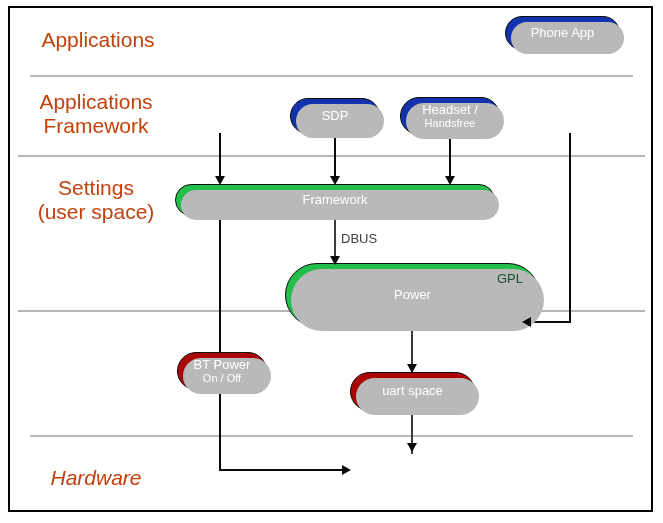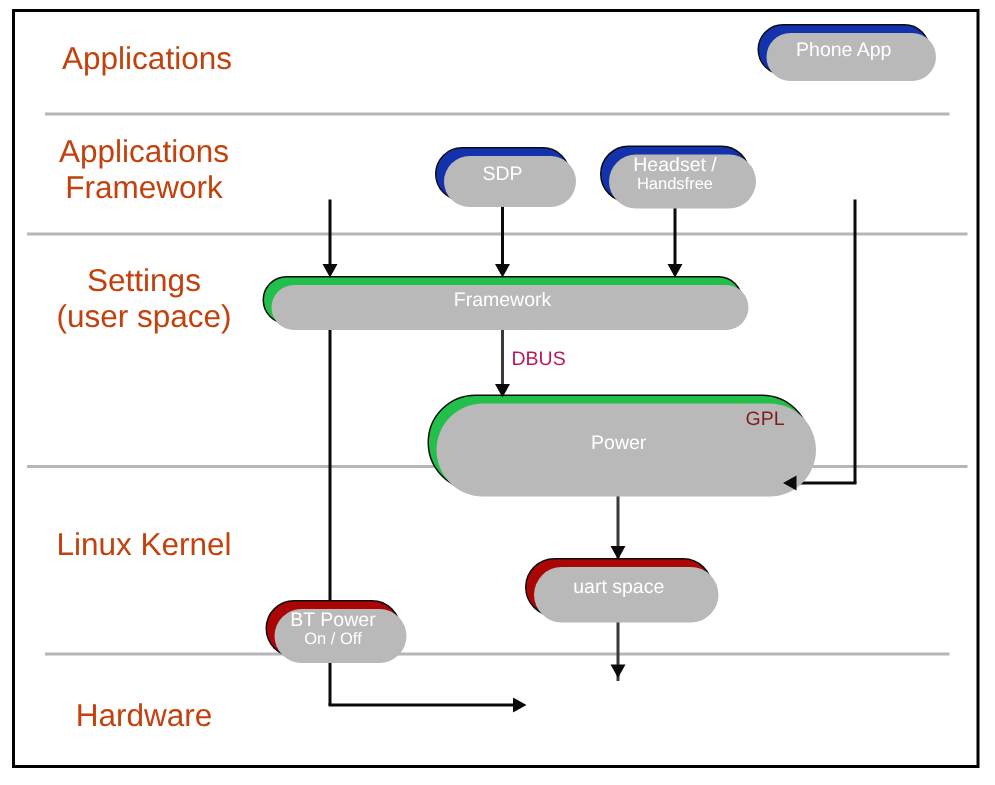--- a/index.html
+++ b/index.html
@@ -90,30 +90,30 @@
   .arrow.right{
     border-top:5px solid transparent;
     border-bottom:5px solid transparent;
     border-left:9px solid #0a0a0a;
   }
 
   
   .edge-label{
     position:absolute;
     font-size:13px;
-    color:#be185d;
+    color:#404040;
     white-space:nowrap;
     z-index:7;
     text-align:right;
   }
   
   .license-tag{
     position:absolute;
     font-size:13px;
-    color:#7f1d1d;
+    color:#14532d;
     z-index:8;
     white-space:nowrap;
     text-align:right;
   }
 </style>
 </head>
 <body>
 
 <div id="stage">
 
@@ -125,23 +125,22 @@
   <div class="divider" style="left:30px;top:435px;width:603px;"></div>
 
   <div class="layer-label" style="left:18px;top:28px;width:160px;">Applications</div>
 
   <div class="layer-label" style="left:14px;top:90px;width:164px;">Applications
 Framework</div>
 
   <div class="layer-label" style="left:14px;top:176px;width:164px;">Settings
 (user space)</div>
 
-  <div class="layer-label" style="left:14px;top:352px;width:164px;">Linux Kernel</div>
-
-  <div class="layer-label" style="left:14px;top:466px;width:164px;">Hardware</div>
+
+  <div class="layer-label" style="left:14px;top:466px;width:164px;font-style:italic;">Hardware</div>
 
   <div class="vline" style="left:219px;top:133px;height:50px;"></div>
   <div class="arrow down" style="left:215px;top:176px;"></div>
 
   <div class="vline" style="left:334px;top:133px;height:50px;"></div>
   <div class="arrow down" style="left:330px;top:176px;"></div>
 
   <div class="vline" style="left:449px;top:133px;height:50px;"></div>
   <div class="arrow down" style="left:445px;top:176px;"></div>
 
@@ -181,21 +180,21 @@
 
   <div class="node green" style="left:175px;top:184px;width:320px;height:32px;">
     <span class="t1">Framework</span>
   </div>
 
   <div class="node green" style="left:285px;top:263px;width:255px;height:64px;">
     <span class="t1">Power</span>
     <span class="license-tag" style="right:16px;top:8px;">GPL</span>
   </div>
 
-  <div class="node red" style="left:177px;top:352px;width:90px;height:38px;margin-top:48px;">
+  <div class="node red" style="left:177px;top:352px;width:90px;height:38px;">
     <span class="t1">BT Power</span>
     <span class="t2">On / Off</span>
   </div>
 
   <div class="node red" style="left:350px;top:372px;width:125px;height:39px;">
     <span class="t1">uart space</span>
   </div>
 
 
 </div>

